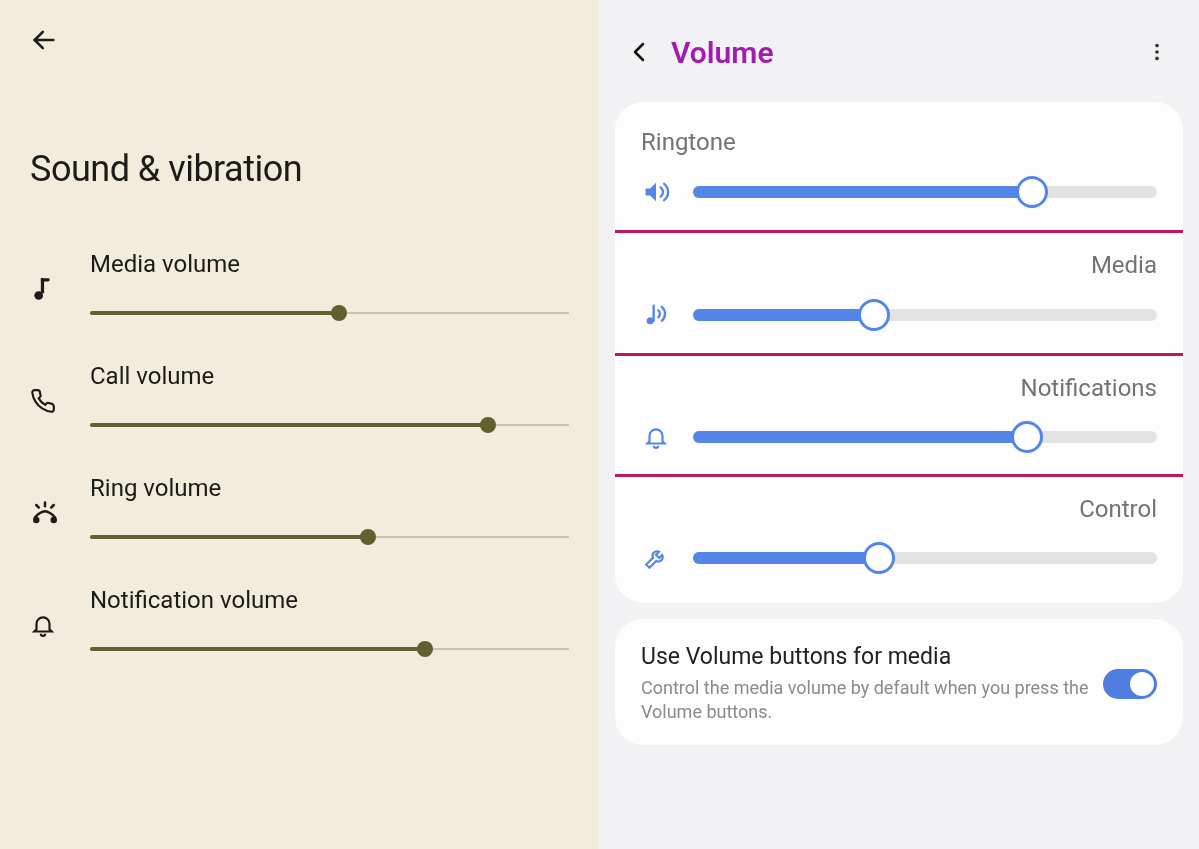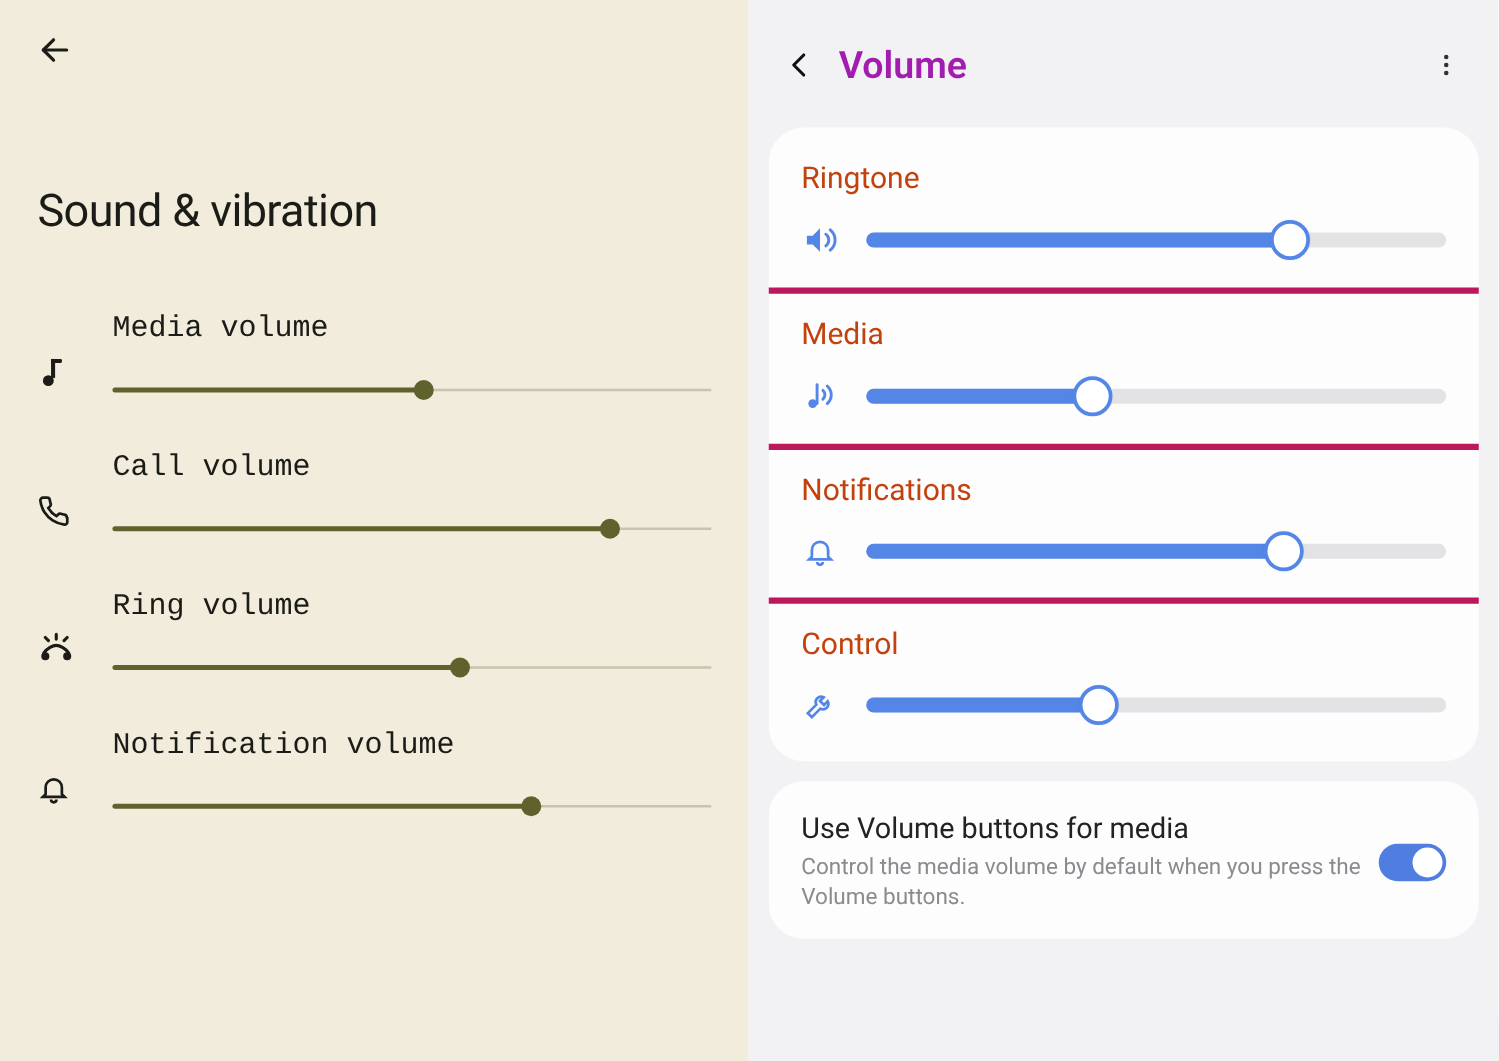--- a/index.html
+++ b/index.html
@@ -33,24 +33,23 @@
     letter-spacing:-0.5px;
   }
   .left .items {
     position:absolute;
     top:250px;
     left:0;
     right:0;
   }
   .left .row {
     display:flex;
-    align-items:center;
+    align-items:flex-start;
     padding: 0 30px 0 30px;
     margin-bottom: 42px;
-    font-family: Liberation Mono, monospace;
   }
   .left .row .icon-cell {
     width:60px;
     display:flex;
     align-items:center;
     justify-content:flex-start;
     padding-top:26px;
     color:#1b1c17;
   }
   .left .row .content {
@@ -126,25 +125,26 @@
     background:#fdfdfe;
     border-radius:28px;
     margin:6px 16px 16px 16px;
     padding: 8px 0;
   }
   .card .r-row {
     padding: 18px 26px 24px 26px;
     position:relative;
   }
   .card .r-row + .r-row {
-    border-top:5px solid #be185d;
+    border-top:3px solid #be185d;
+    text-align:right;
   }
   .card .r-label {
     font-size:24px;
-    color:#c2410c;
+    color:#737373;
     font-weight:400;
     margin-bottom:22px;
   }
   .card .r-ctrl {
     display:flex;
     align-items:center;
     gap:22px;
   }
   .card .r-ctrl .r-icon {
     width:30px;

